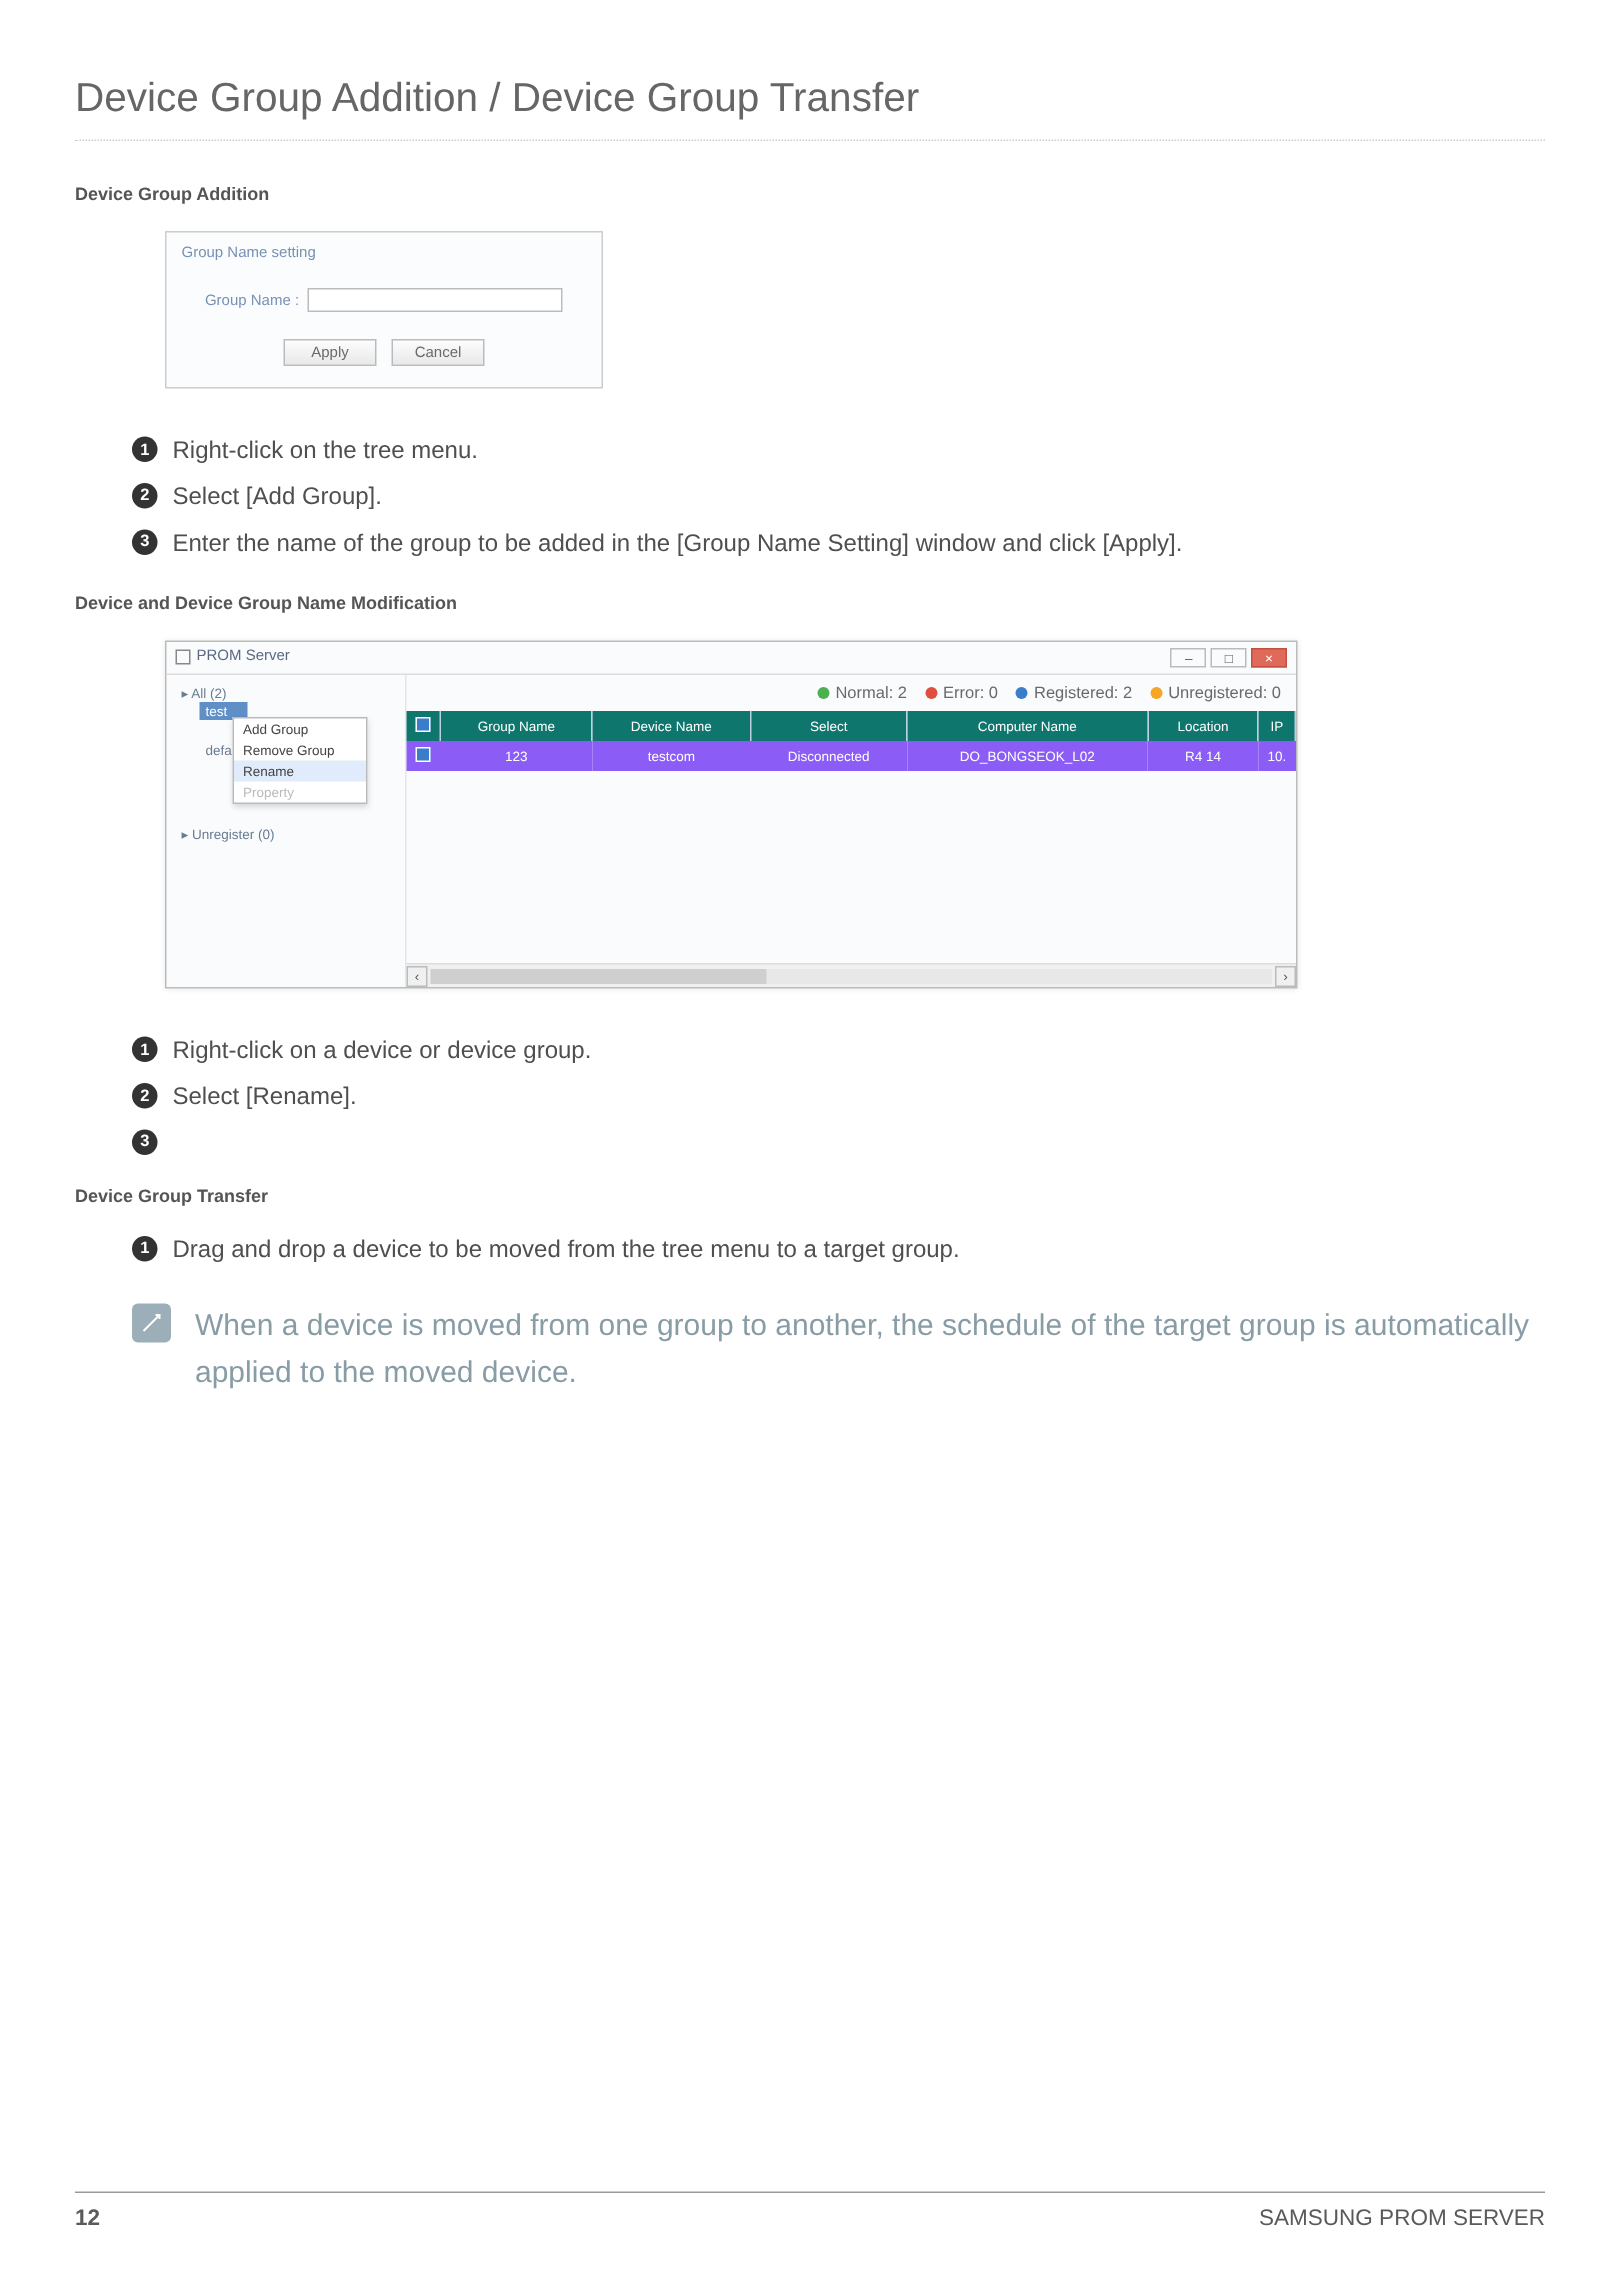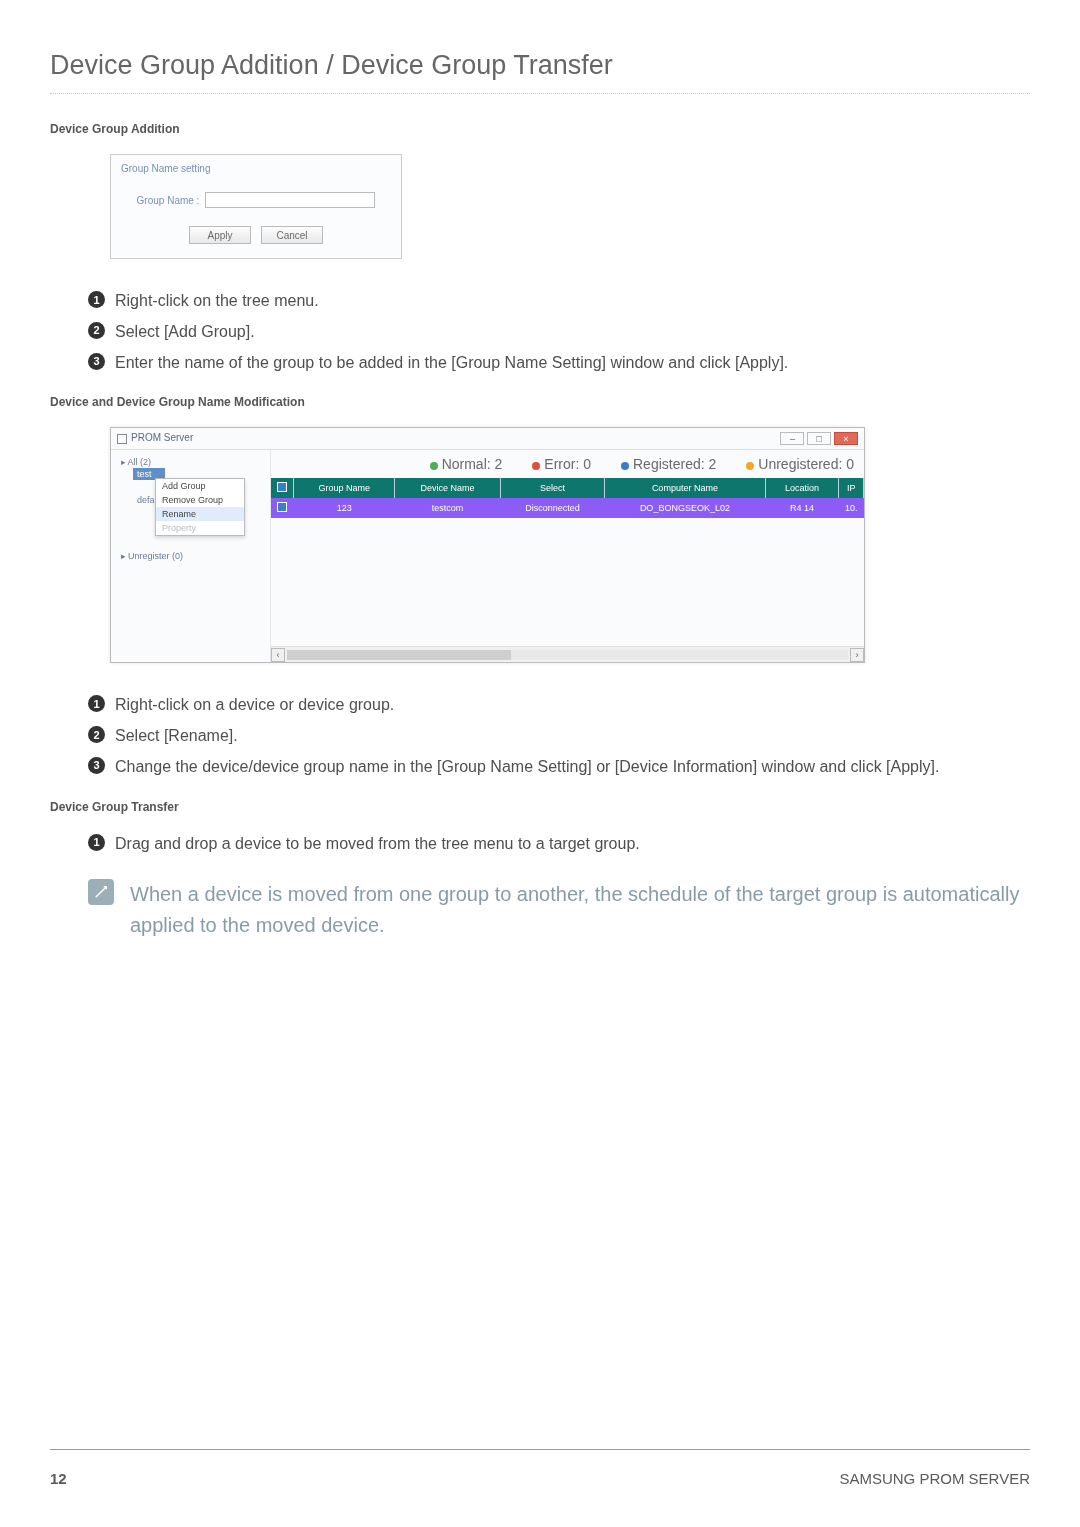--- a/index.html
+++ b/index.html
@@ -92,22 +92,22 @@
     .tree-sub { padding-left: 16px; }
     .ctx-menu {
       border: 1px solid #bbb; background: #fff; width: 90px; box-shadow: 0 2px 4px rgba(0,0,0,0.15);
       margin-top: -2px; margin-left: 22px;
     }
     .ctx-menu .ctx-item { padding: 2px 6px; font-size: 9px; color: #444; }
     .ctx-menu .ctx-item.hl { background: #e0ecfb; }
     .ctx-menu .ctx-item.dis { color: #bbb; }
     .main-pane { flex: 1; display: flex; flex-direction: column; }
     .status-strip {
-      display: flex; justify-content: flex-end; gap: 30px; padding: 6px 10px;
-      font-size: 14px; color: #6a6a6a;
+      display: flex; justify-content: flex-end; gap: 12px; padding: 6px 10px;
+      font-size: 11px; color: #6a6a6a;
     }
     .dot { display: inline-block; width: 8px; height: 8px; border-radius: 50%; margin-right: 4px; vertical-align: middle; }
     .dot.green{ background:#4caf50;} .dot.red{background:#e04f3e;} .dot.blue{background:#3a7ecb;} .dot.orange{background:#f5a623;}
     table.dev { width: 100%; border-collapse: collapse; font-size: 9px; }
     table.dev thead th {
       background: #0f766e; color: #fff; padding: 4px 6px; font-weight: 400;
       border-right: 1px solid #bcd0e3;
     }
     table.dev tbody td { padding: 4px 6px; text-align: center; color: #fff; }
     table.dev tbody tr.sel { background: #8b5cf6; }
@@ -122,21 +122,21 @@
     .note-icon {
       width: 26px; height: 26px; border-radius: 4px; background: #9cafb8;
       display: flex; justify-content: center; align-items: center;
       flex-shrink: 0;
     }
     .note-icon svg { stroke: #fff; }
     .note-text { font-size: 20px; line-height: 1.55; color: #889ca6; }
     
     .footer {
       position: absolute; bottom: 40px; left: 50px; right: 50px;
-      border-top: 1px solid #999; padding-top: 20px;
+      border-top: 1px solid #999; padding-top: 8px;
       display: flex; justify-content: space-between;
       font-size: 15px; color: #5a5a5a; margin-top: 33px;
     }
     .footer .pg { font-weight: 700; }
   </style>
 </head>
 <body>
 
 <h1 class="page-title">Device Group Addition / Device Group Transfer</h1>
 <div class="top-rule"></div>
@@ -245,21 +245,20 @@
   <div class="step-row">
     <span class="circle-num">1</span>
     <span class="step-text">Right-click on a device or device group.</span>
   </div>
   <div class="step-row">
     <span class="circle-num">2</span>
     <span class="step-text">Select [Rename].</span>
   </div>
   <div class="step-row">
     <span class="circle-num">3</span>
-    <span class="step-text">Change the device/device group name in the [Group Name Setting] or [Device Information] window and click [Apply].</span>
   </div>
 </div>
 
 <h2 class="sub section-gap">Device Group Transfer</h2>
 
 <div class="steps" style="margin-top:18px;">
   <div class="step-row">
     <span class="circle-num">1</span>
     <span class="step-text">Drag and drop a device to be moved from the tree menu to a target group.</span>
   </div>

